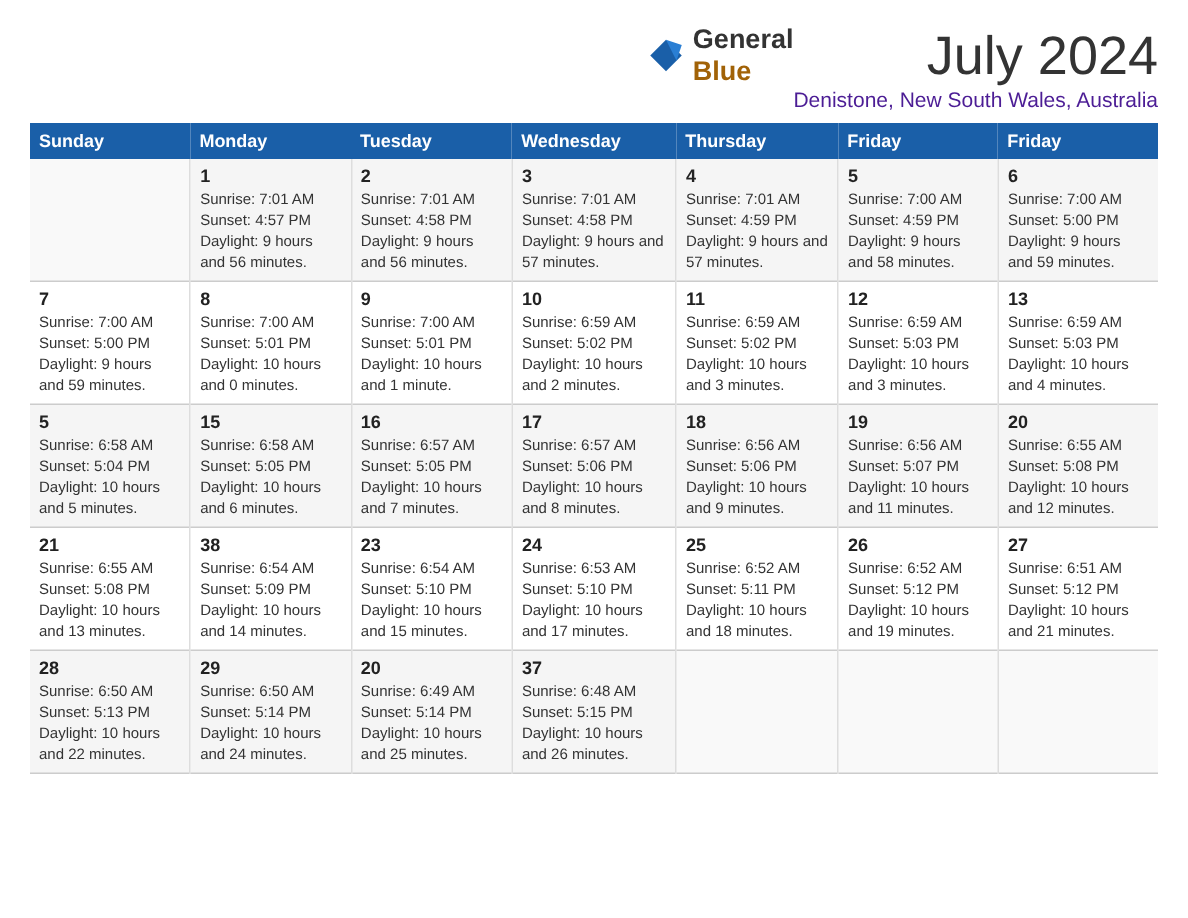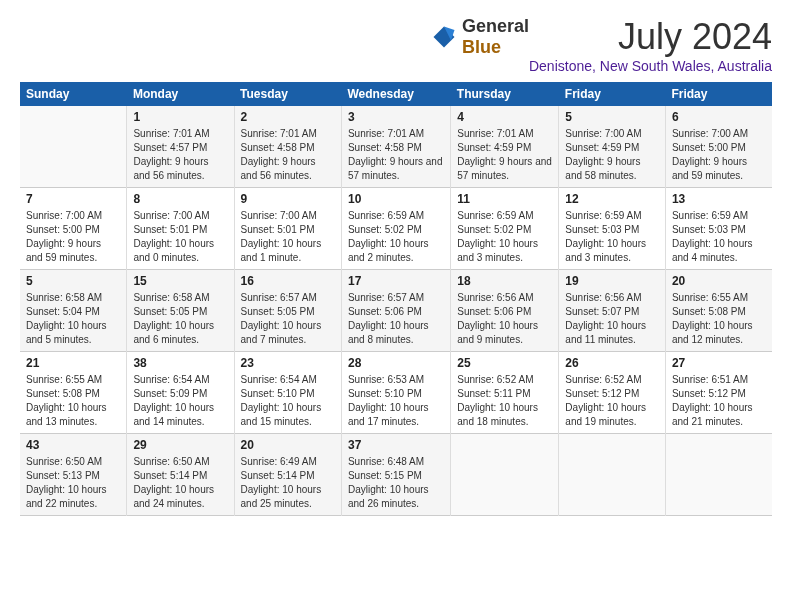--- a/index.html
+++ b/index.html
@@ -214,39 +214,39 @@
         </td>
         <td>
           <span class="day-number">38</span>
           <div class="day-info">Sunrise: 6:54 AM<br>Sunset: 5:09 PM<br>Daylight: 10 hours and 14 minutes.</div>
         </td>
         <td>
           <span class="day-number">23</span>
           <div class="day-info">Sunrise: 6:54 AM<br>Sunset: 5:10 PM<br>Daylight: 10 hours and 15 minutes.</div>
         </td>
         <td>
-          <span class="day-number">28</span>
+          <span class="day-number">24</span>
           <div class="day-info">Sunrise: 6:53 AM<br>Sunset: 5:10 PM<br>Daylight: 10 hours and 17 minutes.</div>
         </td>
         <td>
           <span class="day-number">25</span>
           <div class="day-info">Sunrise: 6:52 AM<br>Sunset: 5:11 PM<br>Daylight: 10 hours and 18 minutes.</div>
         </td>
         <td>
           <span class="day-number">26</span>
           <div class="day-info">Sunrise: 6:52 AM<br>Sunset: 5:12 PM<br>Daylight: 10 hours and 19 minutes.</div>
         </td>
         <td>
           <span class="day-number">27</span>
           <div class="day-info">Sunrise: 6:51 AM<br>Sunset: 5:12 PM<br>Daylight: 10 hours and 21 minutes.</div>
         </td>
       </tr>
       <tr>
         <td>
-          <span class="day-number">43</span>
+          <span class="day-number">28</span>
           <div class="day-info">Sunrise: 6:50 AM<br>Sunset: 5:13 PM<br>Daylight: 10 hours and 22 minutes.</div>
         </td>
         <td>
           <span class="day-number">29</span>
           <div class="day-info">Sunrise: 6:50 AM<br>Sunset: 5:14 PM<br>Daylight: 10 hours and 24 minutes.</div>
         </td>
         <td>
           <span class="day-number">20</span>
           <div class="day-info">Sunrise: 6:49 AM<br>Sunset: 5:14 PM<br>Daylight: 10 hours and 25 minutes.</div>
         </td>

